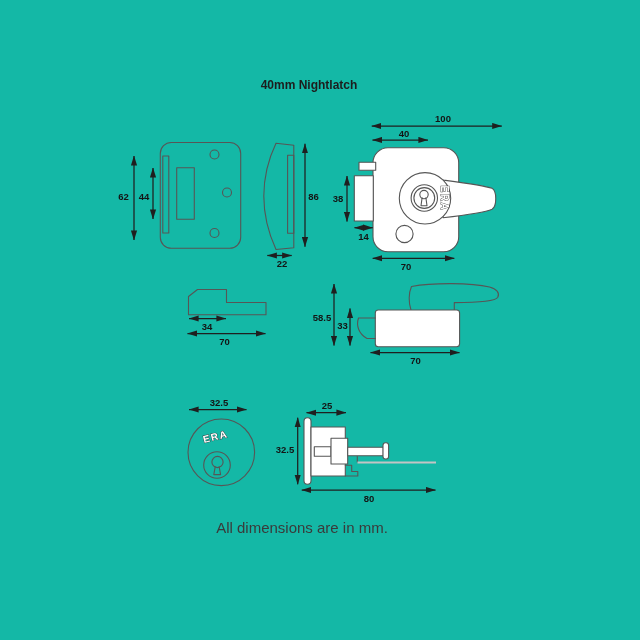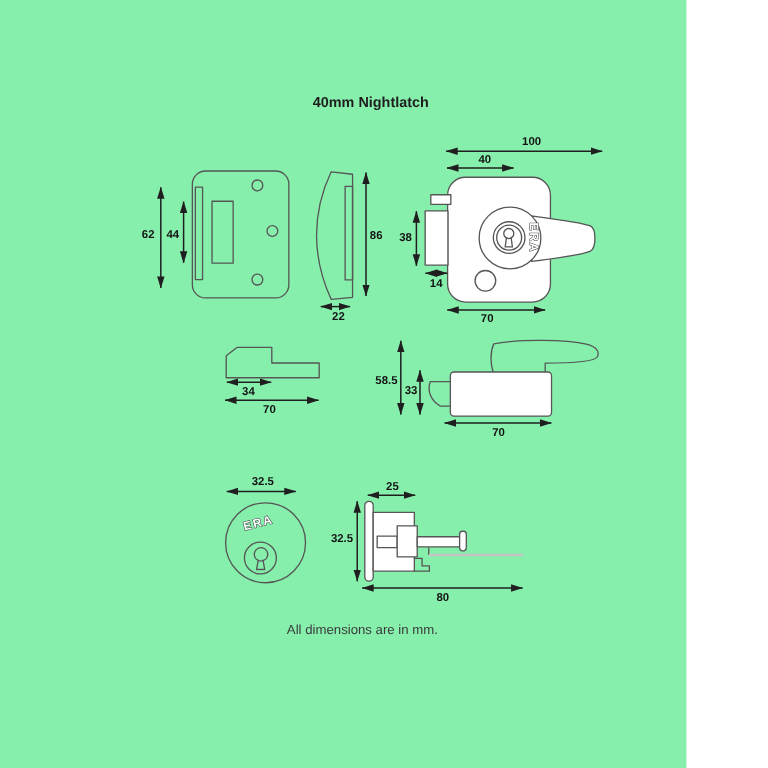--- a/index.html
+++ b/index.html
@@ -1,25 +1,25 @@
 <!DOCTYPE html>
 <html><head>
 <meta charset="utf-8">
 <style>
   * { margin:0; padding:0; box-sizing:border-box; }
   html,body { background:#ffffff; }
   body { font-family:"Liberation Sans", sans-serif; }
-  .stage { position:relative; width:572px; height:640px; background:#86efac; overflow:hidden; }
+  .stage { position:relative; width:640px; height:640px; background:#14b8a6; overflow:hidden; }
   .title {
     position:absolute; top:78px; left:309px; transform:translateX(-50%);
     font-size:12px; font-weight:700; color:#1d1d1d; white-space:nowrap;
   }
   .footer {
     position:absolute; top:519px; left:302px; transform:translateX(-50%);
-    font-size:11px; font-weight:400; color:#3a3a3a; white-space:nowrap;
+    font-size:15px; font-weight:400; color:#3a3a3a; white-space:nowrap;
   }
   svg.diagram { position:absolute; left:0; top:0; }
   .ol  { fill:none; stroke:#565656; stroke-width:1.1; stroke-linejoin:round; stroke-linecap:round; }
   .olw { fill:#ffffff; stroke:#565656; stroke-width:1.1; stroke-linejoin:round; stroke-linecap:round; }
   .dim { stroke:#1f1f1f; stroke-width:1.25; }
   .lbl {
     font-family:"Liberation Sans", sans-serif; font-size:9.5px; font-weight:700;
     fill:#141414; text-anchor:middle; dominant-baseline:central;
   }
   .logo {

